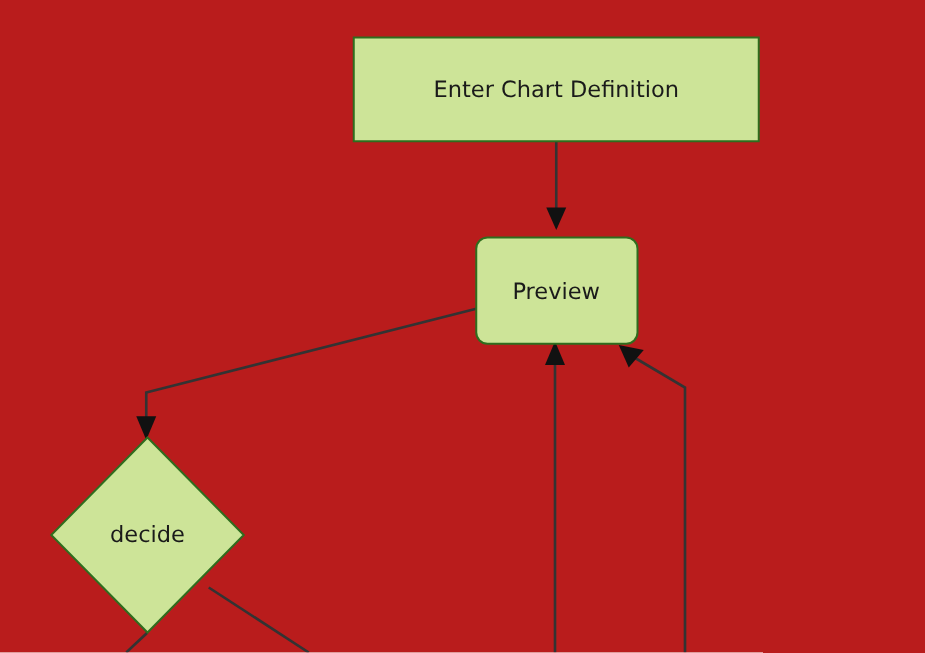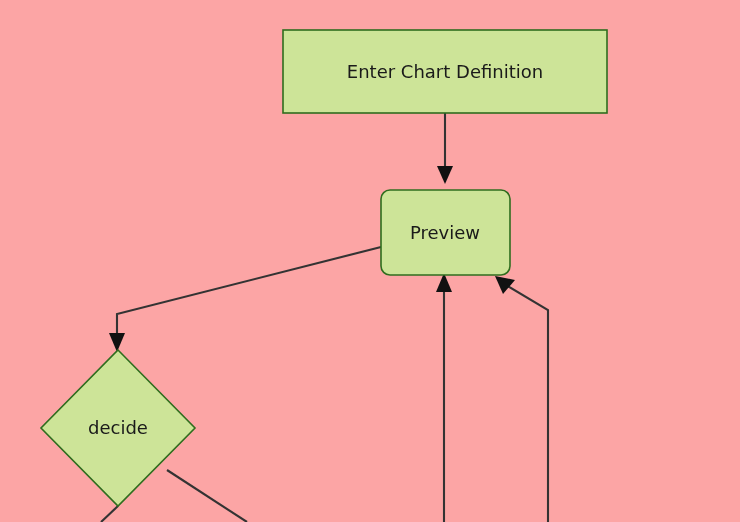--- a/index.html
+++ b/index.html
@@ -43,21 +43,21 @@
     stroke-linecap: butt;
     stroke-linejoin: miter;
   }
   .arrow-head {
     stroke: none;
   }
 </style>
 </head>
 <body>
 
-<div id="diagram-root" style="background: #fca5a5; width: 740px; height: 522px;">
+<div id="diagram-root" style="background: #b91c1c; width: 740px; height: 522px;">
   <svg id="flow-svg" viewBox="0 0 740 522" xmlns="http://www.w3.org/2000/svg">
 
     <g>
 
       <g>
         <polyline class="edge-path" points="445,113 445,182" stroke="#333333"></polyline>
         <polygon class="arrow-head" points="445,184 437,166 453,166" fill="#111111"></polygon>
       </g>
 
       <g>

